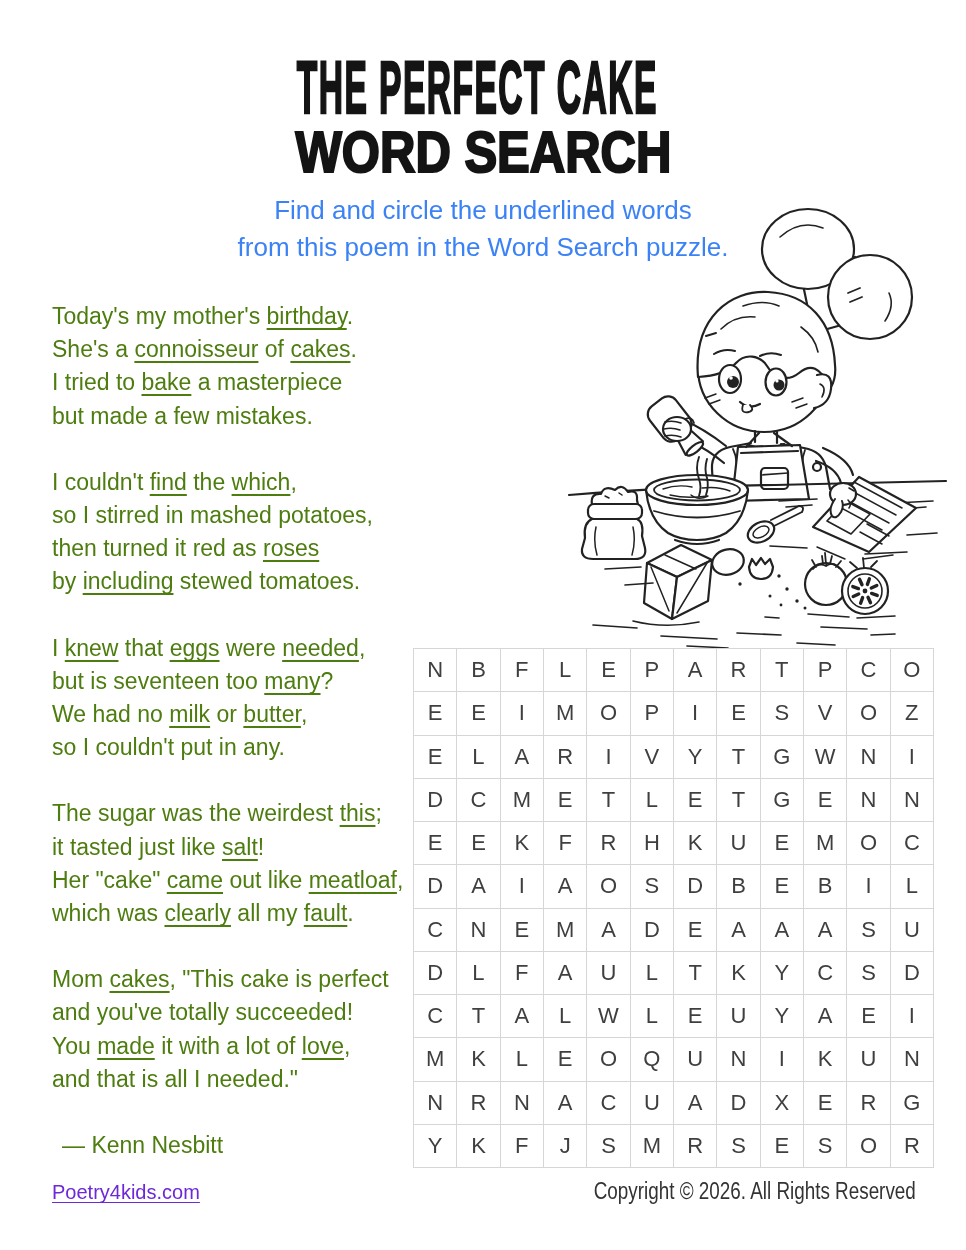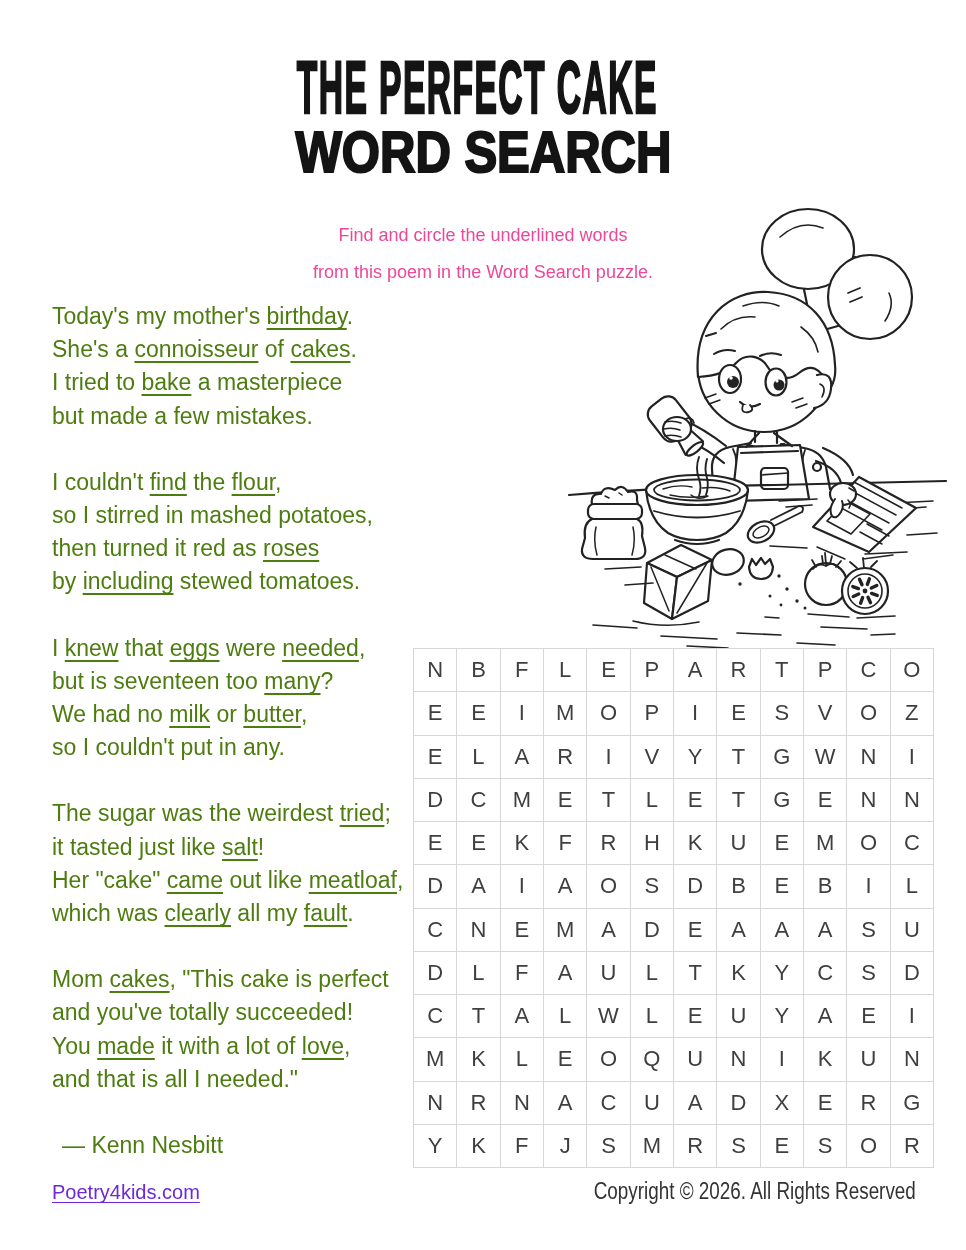--- a/index.html
+++ b/index.html
@@ -11,22 +11,22 @@
   }
   
   .title1-wrap { position:absolute; top:54px; left:0; right:12px; height:66px;
     display:flex; align-items:center; justify-content:center; }
   .title1 { display:inline-block; white-space:nowrap; font-size:46px; font-weight:800;
     letter-spacing:2px; transform:scale(0.73,1.62); -webkit-text-stroke:1.6px #141414; color:#141414; }
   .title2-wrap { position:absolute; top:119px; left:0; right:0; height:58px;
     display:flex; justify-content:center; }
   .title2 { display:inline-block; white-space:nowrap; font-size:57px; font-weight:800;
     transform:scale(0.86,1.02); -webkit-text-stroke:2.2px #141414; color:#141414; }
-  .instructions { position:absolute; top:217px; left:0; right:0; text-align:center;
-    font-size:18px; line-height:37px; color:#ec4899; }
+  .instructions { position:absolute; top:192px; left:0; right:0; text-align:center;
+    font-size:26px; line-height:37px; color:#3b82f6; }
   
   .poem { position:absolute; left:52px; top:300px; width:372px;
     font-size:23px; line-height:33.2px; color:#4d7c0f; }
   .stanza { margin-bottom:33px; }
   .poem-line { white-space:nowrap; }
   .u { text-decoration:underline; text-decoration-thickness:1.6px;
        text-underline-offset:4px; text-decoration-skip-ink:none; }
   .attribution { margin-top:2px; margin-left:10px; }
   
   .ws-grid { position:absolute; left:413px; top:648px; width:521px; height:520px;
@@ -208,33 +208,33 @@
 
   <div class="poem">
     <div>
         <div class="stanza">
           <div class="poem-line"><span>Today's my mother's </span><span class="u">birthday</span><span>.</span></div>
           <div class="poem-line"><span>She's a </span><span class="u">connoisseur</span><span> of </span><span class="u">cakes</span><span>.</span></div>
           <div class="poem-line"><span>I tried to </span><span class="u">bake</span><span> a masterpiece</span></div>
           <div class="poem-line"><span>but made a few mistakes.</span></div>
         </div>
         <div class="stanza">
-          <div class="poem-line"><span>I couldn't </span><span class="u">find</span><span> the </span><span class="u">flour</span><span>,</span></div>
+          <div class="poem-line"><span>I couldn't </span><span class="u">find</span><span> the </span><span class="u">which</span><span>,</span></div>
           <div class="poem-line"><span>so I stirred in mashed potatoes,</span></div>
           <div class="poem-line"><span>then turned it red as </span><span class="u">roses</span></div>
           <div class="poem-line"><span>by </span><span class="u">including</span><span> stewed tomatoes.</span></div>
         </div>
         <div class="stanza">
           <div class="poem-line"><span>I </span><span class="u">knew</span><span> that </span><span class="u">eggs</span><span> were </span><span class="u">needed</span><span>,</span></div>
           <div class="poem-line"><span>but is seventeen too </span><span class="u">many</span><span>?</span></div>
           <div class="poem-line"><span>We had no </span><span class="u">milk</span><span> or </span><span class="u">butter</span><span>,</span></div>
           <div class="poem-line"><span>so I couldn't put in any.</span></div>
         </div>
         <div class="stanza">
-          <div class="poem-line"><span>The sugar was the weirdest </span><span class="u">tried</span><span>;</span></div>
+          <div class="poem-line"><span>The sugar was the weirdest </span><span class="u">this</span><span>;</span></div>
           <div class="poem-line"><span>it tasted just like </span><span class="u">salt</span><span>!</span></div>
           <div class="poem-line"><span>Her "cake" </span><span class="u">came</span><span> out like </span><span class="u">meatloaf</span><span>,</span></div>
           <div class="poem-line"><span>which was </span><span class="u">clearly</span><span> all my </span><span class="u">fault</span><span>.</span></div>
         </div>
         <div class="stanza">
           <div class="poem-line"><span>Mom </span><span class="u">cakes</span><span>, "This cake is perfect</span></div>
           <div class="poem-line"><span>and you've totally succeeded!</span></div>
           <div class="poem-line"><span>You </span><span class="u">made</span><span> it with a lot of </span><span class="u">love</span><span>,</span></div>
           <div class="poem-line"><span>and that is all I needed."</span></div>
         </div>

